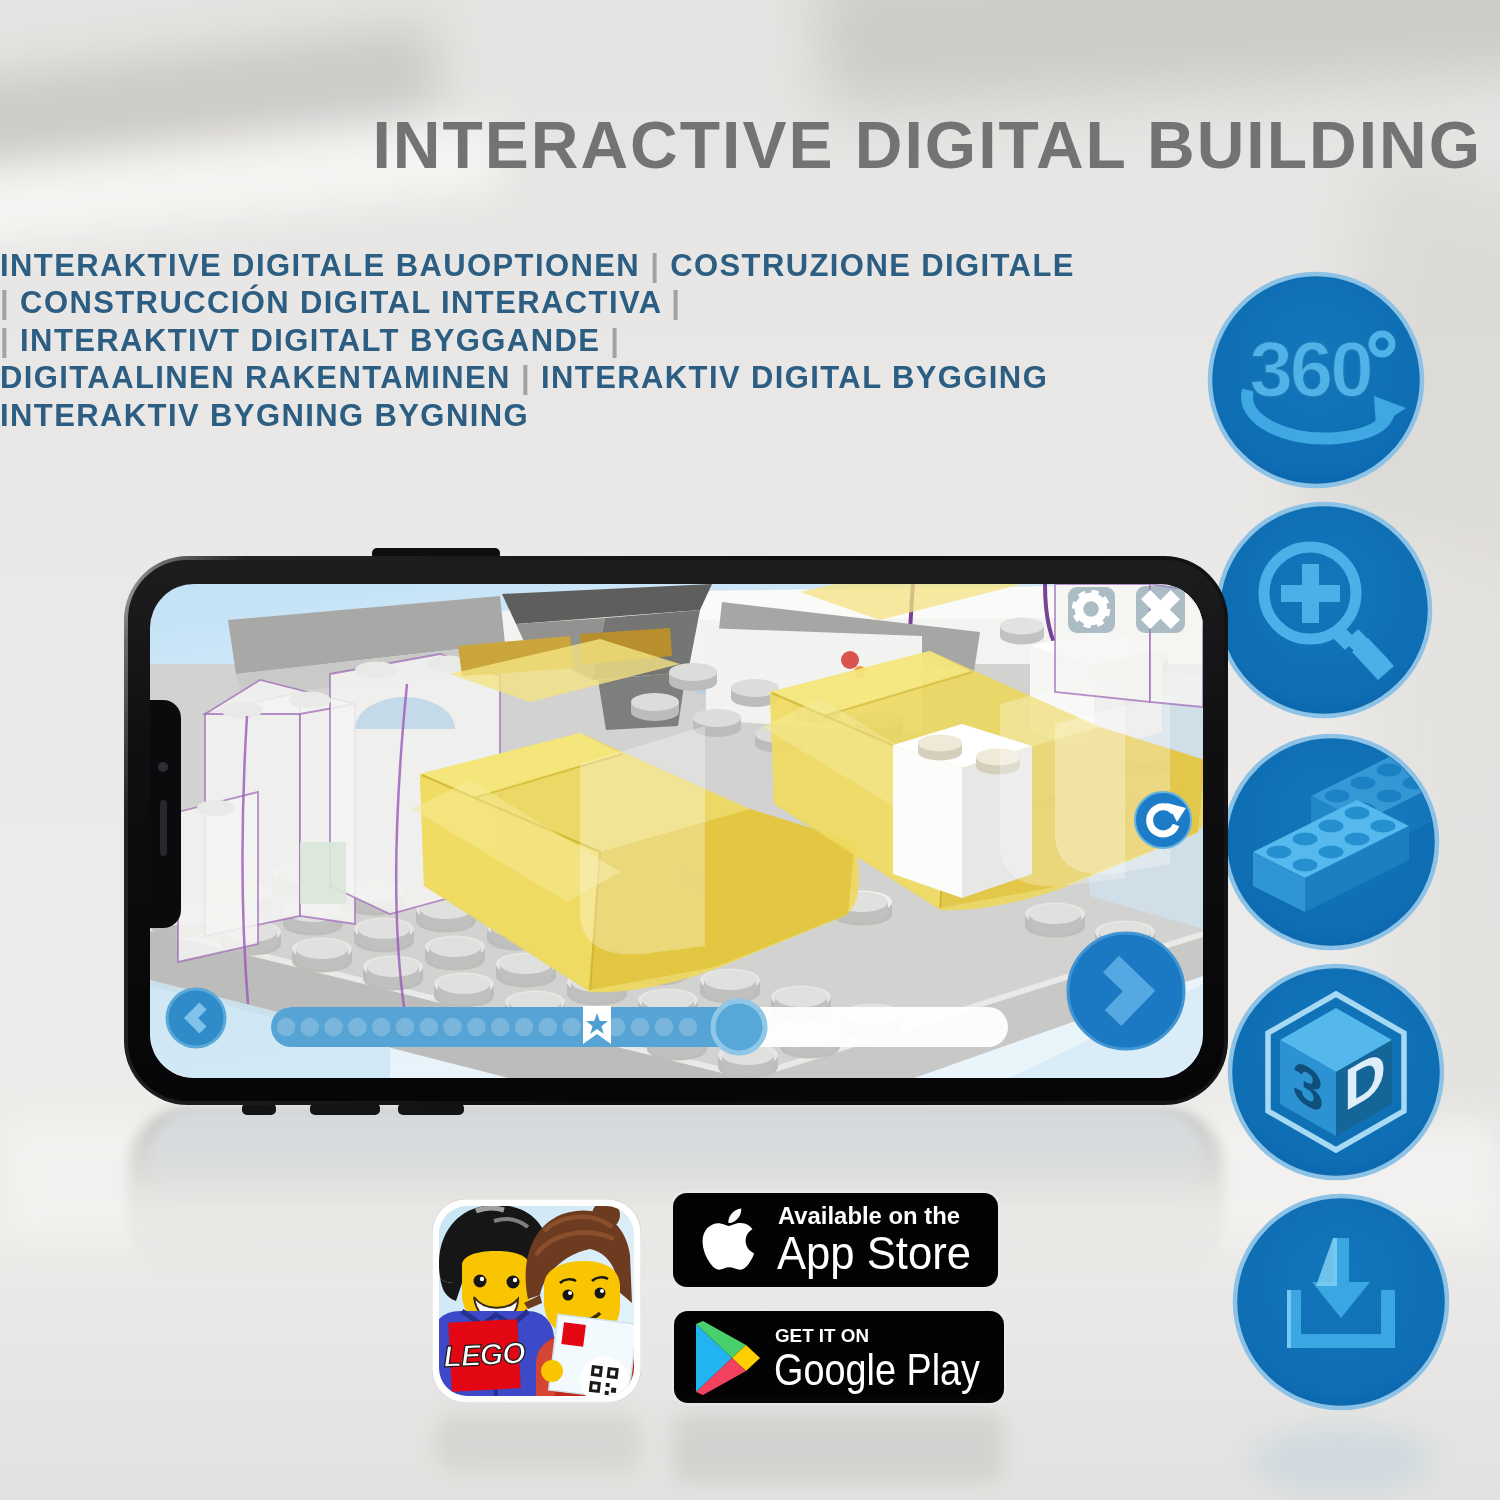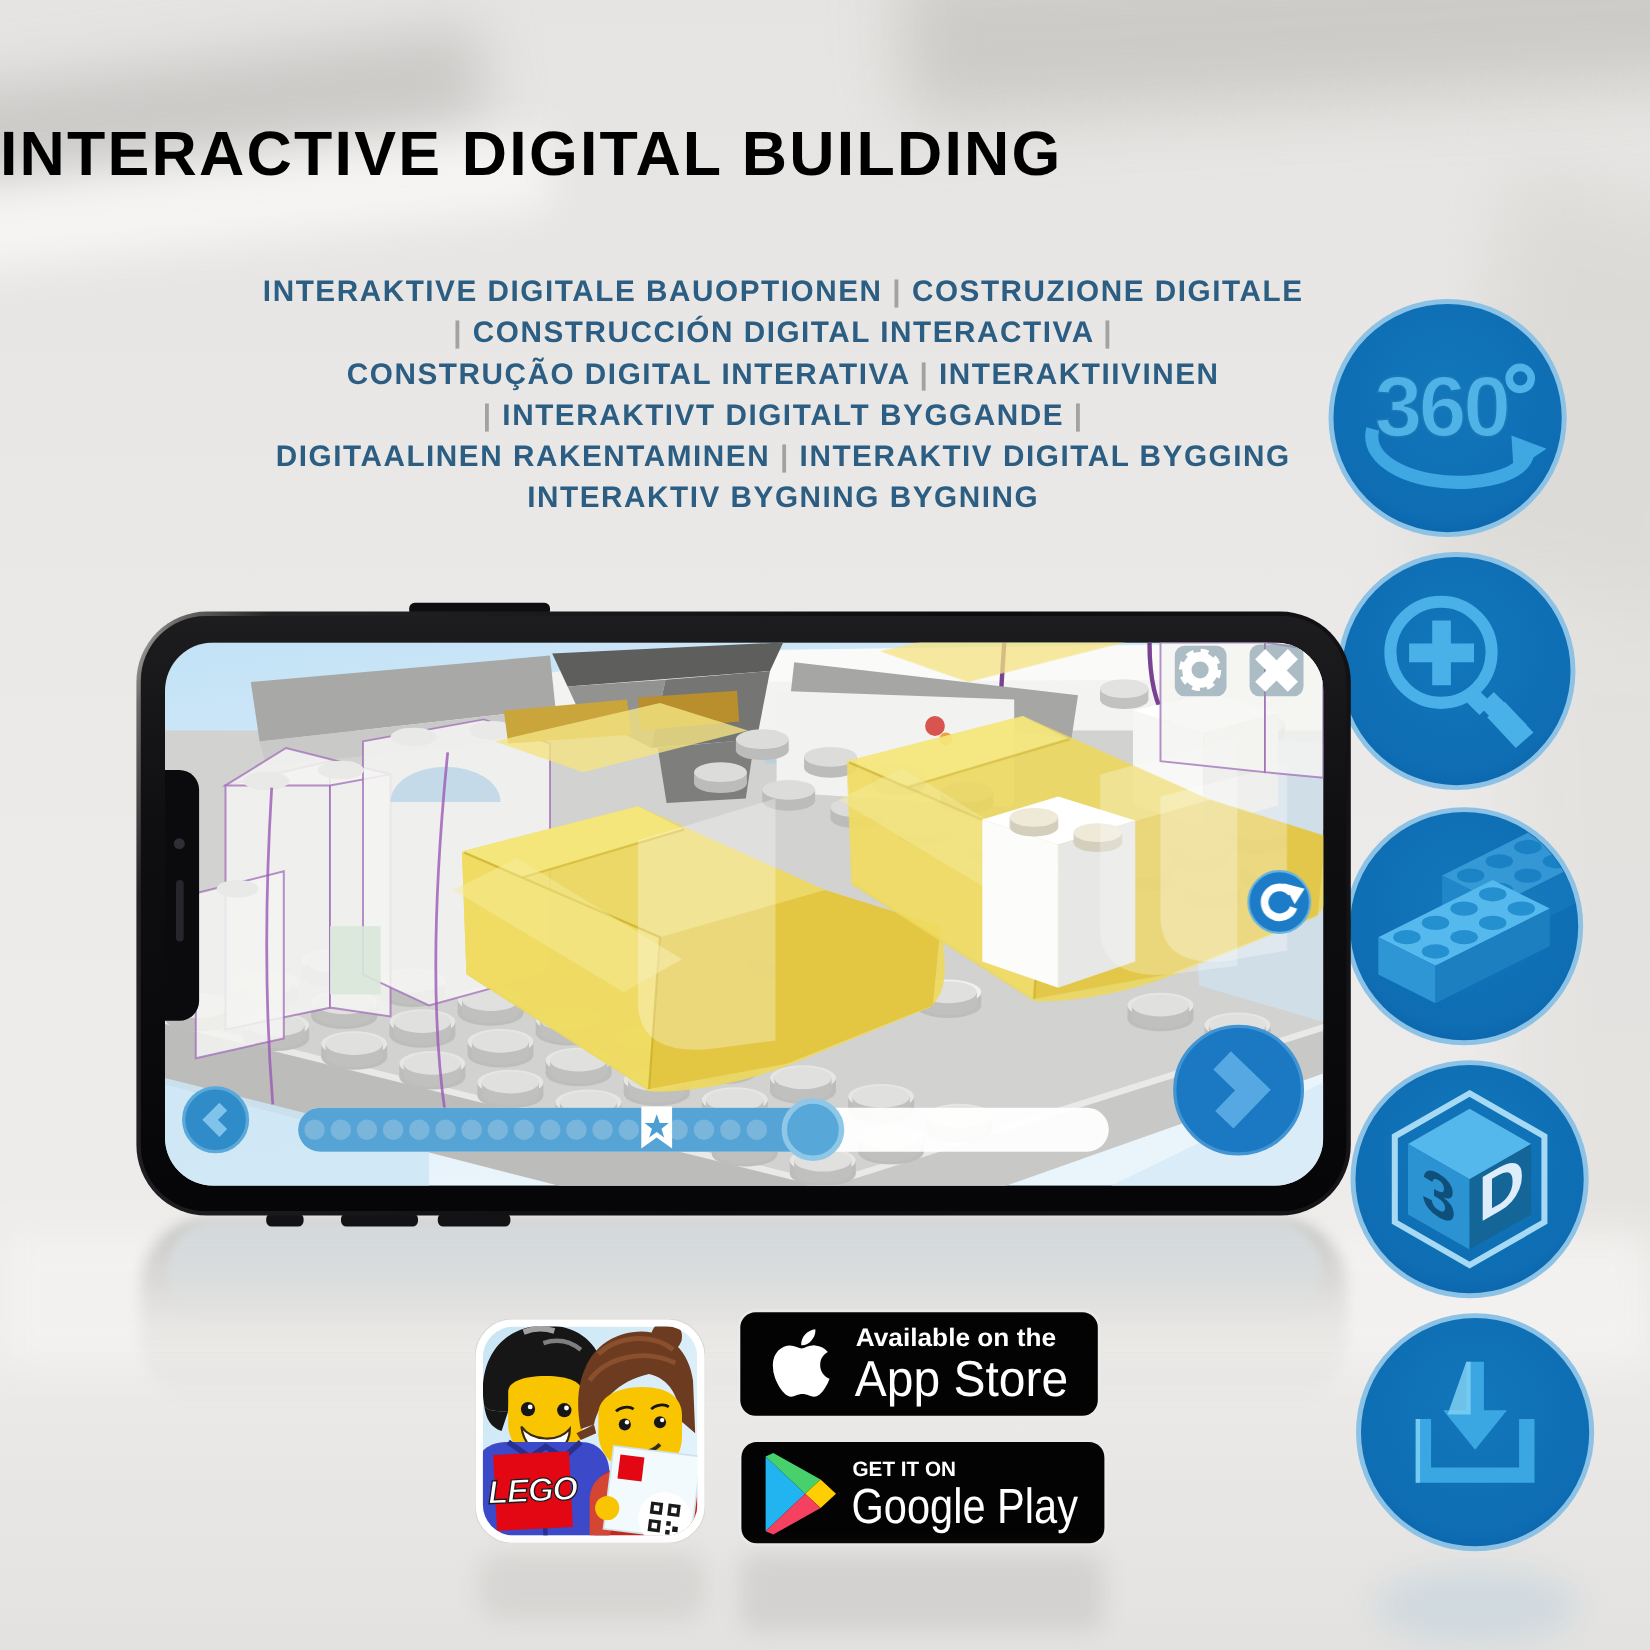--- a/index.html
+++ b/index.html
@@ -14,26 +14,25 @@
   <div id="bgwash" class="abs" style="left:0;top:0;width:1500px;height:1500px;background:linear-gradient(180deg,#e5e4e2 0%,#e9e8e6 30%,#ecebe9 55%,#edecea 72%,#e9e8e6 100%);">
     <div class="abs" style="left:-80px;top:55px;width:520px;height:85px;background:#b0aeab;opacity:.5;filter:blur(26px);transform:rotate(-7deg);"></div>
     <div class="abs" style="left:-60px;top:150px;width:560px;height:70px;background:#f8f7f5;opacity:.85;filter:blur(18px);transform:rotate(-6deg);"></div>
     <div class="abs" style="left:820px;top:-50px;width:760px;height:140px;background:#c0beba;opacity:.65;filter:blur(30px);transform:rotate(-3deg);"></div>
     <div class="abs" style="left:1330px;top:180px;width:260px;height:380px;background:#d4d2ce;opacity:.55;filter:blur(30px);transform:rotate(14deg);"></div>
     <div class="abs" style="left:1370px;top:560px;width:220px;height:600px;background:#dddbd8;opacity:.5;filter:blur(30px);"></div>
     <div class="abs" style="left:0px;top:1120px;width:1500px;height:120px;background:#f4f3f1;opacity:.85;filter:blur(16px);"></div>
     <div class="abs" style="left:0px;top:1250px;width:1500px;height:250px;background:linear-gradient(180deg,rgba(230,229,227,0) 0%,rgba(222,221,219,.55) 100%);"></div>
   </div>
 
-  <div id="title" class="abs" style="left:0;top:107px;width:1482px;text-align:left;color:#000000;font-size:57px;font-weight:bold;letter-spacing:2px;white-space:nowrap;">INTERACTIVE DIGITAL BUILDING</div>
-
-  <div id="subtitle" class="abs" style="left:0;top:247px;width:1424px;text-align:center;color:#2b5e82;font-size:27px;font-weight:bold;letter-spacing:1.4px;line-height:37.4px;">
+  <div id="title" class="abs" style="left:0;top:107px;width:1482px;text-align:right;color:#737373;font-size:66px;font-weight:bold;letter-spacing:2px;white-space:nowrap;">INTERACTIVE DIGITAL BUILDING</div>
+
+  <div id="subtitle" class="abs" style="left:0;top:247px;width:1424px;text-align:left;color:#2b5e82;font-size:31px;font-weight:bold;letter-spacing:1.4px;line-height:37.4px;">
     <div>INTERAKTIVE DIGITALE BAUOPTIONEN <span style="color:#a2a2a0">|</span> COSTRUZIONE DIGITALE</div>
     <div><span style="color:#a2a2a0">|</span> CONSTRUCCIÓN DIGITAL INTERACTIVA <span style="color:#a2a2a0">|</span></div>
-    <div>CONSTRUÇÃO DIGITAL INTERATIVA <span style="color:#a2a2a0">|</span> INTERAKTIIVINEN</div>
     <div><span style="color:#a2a2a0">|</span> INTERAKTIVT DIGITALT BYGGANDE <span style="color:#a2a2a0">|</span></div>
     <div>DIGITAALINEN RAKENTAMINEN <span style="color:#a2a2a0">|</span> INTERAKTIV DIGITAL BYGGING</div>
     <div>INTERAKTIV BYGNING BYGNING</div>
   </div>
 
   <svg id="icons" class="abs" style="left:1180px;top:250px;" width="320" height="1180" viewBox="0 0 320 1180">
     <defs>
       <radialGradient id="circg" cx="50%" cy="40%" r="70%">
         <stop offset="0%" stop-color="#1277bb"></stop>
         <stop offset="75%" stop-color="#0e6db3"></stop>

